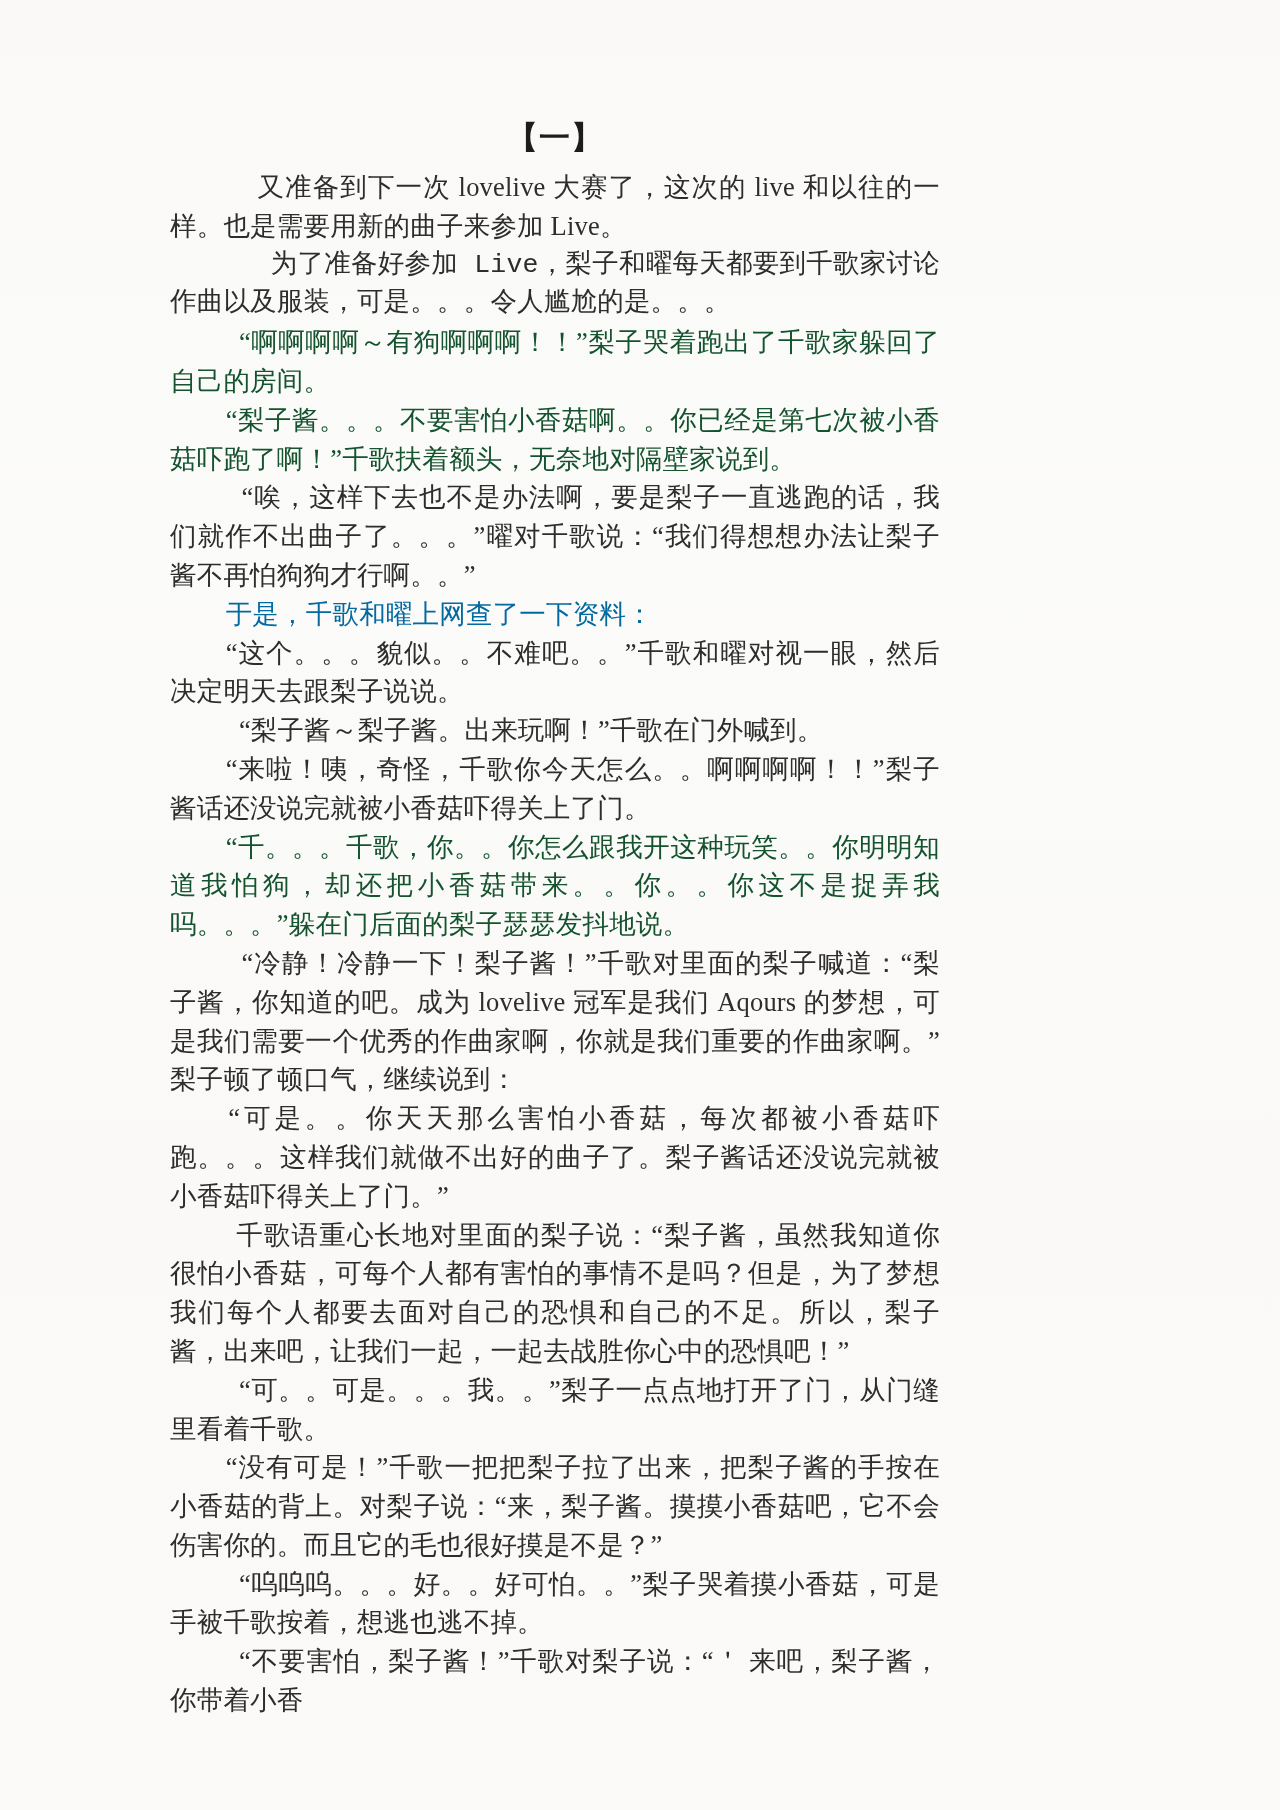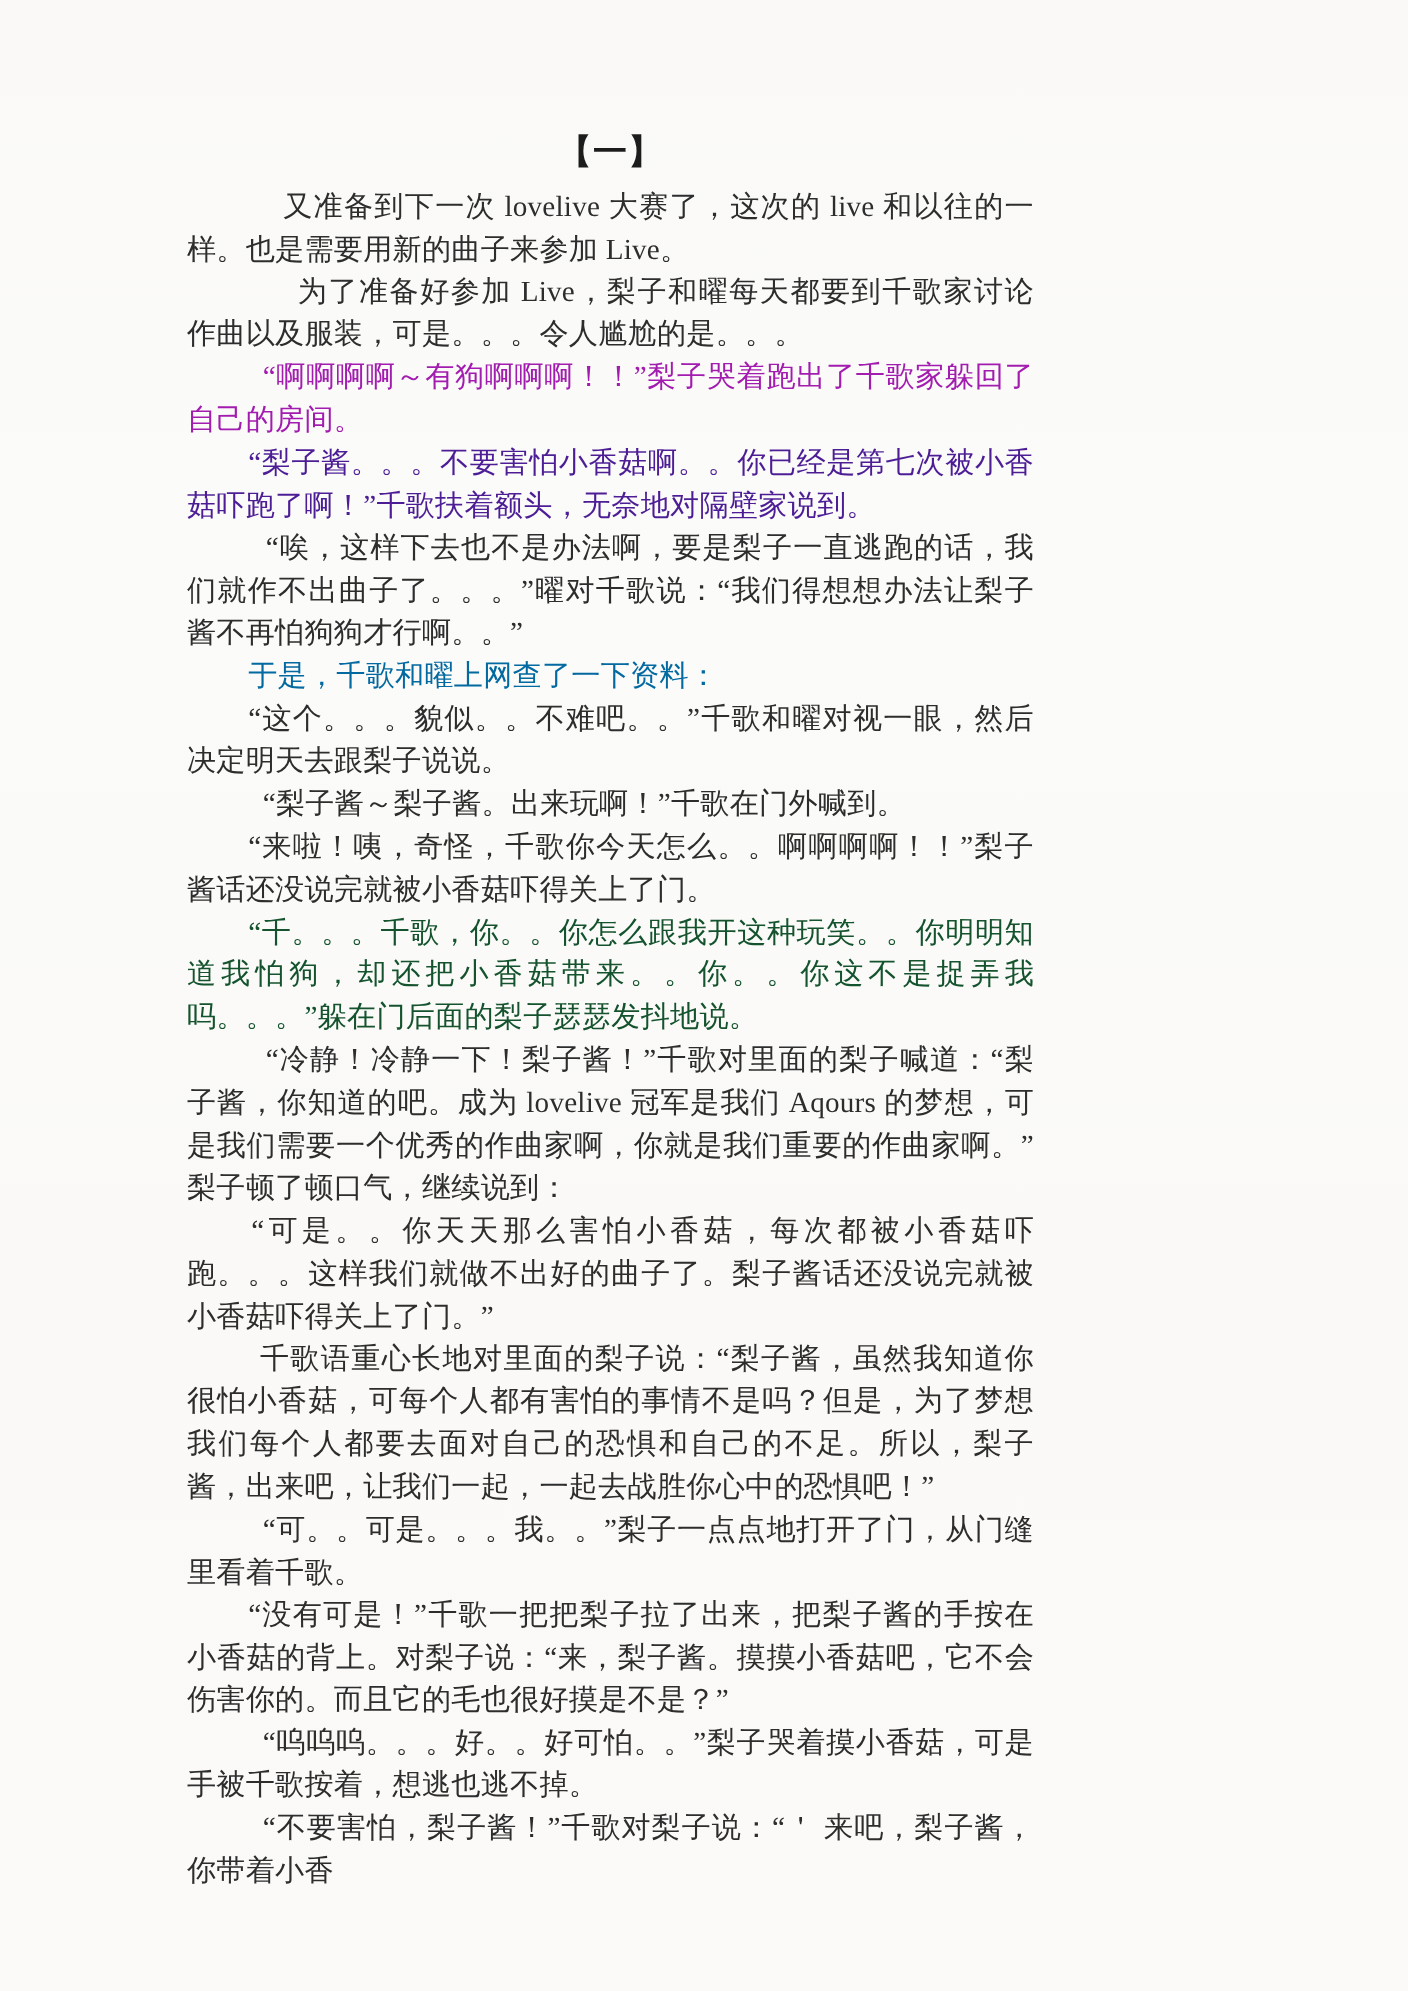--- a/index.html
+++ b/index.html
@@ -44,23 +44,23 @@
     word-break: break-word;
   }
 </style>
 </head>
 <body style="background-color: rgb(251, 250, 248);">
 
 <div class="scan-page">
   <h1 class="title">【一】</h1>
   <div class="doc-body" id="doc-body">
       <p class="para" style="text-indent: 3.3em; color: rgb(45, 45, 45);">又准备到下一次 lovelive 大赛了，这次的 live 和以往的一样。也是需要用新的曲子来参加 Live。</p>
-      <p class="para" style="text-indent: 3.8em; color: rgb(45, 45, 45);">为了准备好参加 Live，梨子和曜每天都要到千歌家讨论作曲以及服装，可是。。。令人尴尬的是。。。</p>
-      <p class="para" style="text-indent: 2.6em; color: #a21caf; font-family: Liberation Serif, serif;">“啊啊啊啊～有狗啊啊啊！！”梨子哭着跑出了千歌家躲回了自己的房间。</p>
-      <p class="para" style="text-indent: 2.1em; color: #4c1d95;">“梨子酱。。。不要害怕小香菇啊。。你已经是第七次被小香菇吓跑了啊！”千歌扶着额头，无奈地对隔壁家说到。</p>
+      <p class="para" style="text-indent: 3.8em; color: rgb(45, 45, 45); font-family: Liberation Mono, monospace;">为了准备好参加 Live，梨子和曜每天都要到千歌家讨论作曲以及服装，可是。。。令人尴尬的是。。。</p>
+      <p class="para" style="text-indent: 2.6em; color: #14532d; font-family: Liberation Serif, serif;">“啊啊啊啊～有狗啊啊啊！！”梨子哭着跑出了千歌家躲回了自己的房间。</p>
+      <p class="para" style="text-indent: 2.1em; color: #14532d;">“梨子酱。。。不要害怕小香菇啊。。你已经是第七次被小香菇吓跑了啊！”千歌扶着额头，无奈地对隔壁家说到。</p>
       <p class="para" style="text-indent: 2.7em; color: rgb(45, 45, 45);">“唉，这样下去也不是办法啊，要是梨子一直逃跑的话，我们就作不出曲子了。。。”曜对千歌说：“我们得想想办法让梨子酱不再怕狗狗才行啊。。”</p>
       <p class="para" style="text-indent: 2.1em; color: #0369a1;">于是，千歌和曜上网查了一下资料：</p>
       <p class="para" style="text-indent: 2.1em; color: rgb(45, 45, 45);">“这个。。。貌似。。不难吧。。”千歌和曜对视一眼，然后决定明天去跟梨子说说。</p>
       <p class="para" style="text-indent: 2.6em; color: rgb(45, 45, 45);">“梨子酱～梨子酱。出来玩啊！”千歌在门外喊到。</p>
       <p class="para" style="text-indent: 2.1em; color: rgb(45, 45, 45);">“来啦！咦，奇怪，千歌你今天怎么。。啊啊啊啊！！”梨子酱话还没说完就被小香菇吓得关上了门。</p>
       <p class="para" style="text-indent: 2.1em; color: #14532d;">“千。。。千歌，你。。你怎么跟我开这种玩笑。。你明明知道我怕狗，却还把小香菇带来。。你。。你这不是捉弄我吗。。。”躲在门后面的梨子瑟瑟发抖地说。</p>
       <p class="para" style="text-indent: 2.7em; color: rgb(45, 45, 45);">“冷静！冷静一下！梨子酱！”千歌对里面的梨子喊道：“梨子酱，你知道的吧。成为 lovelive 冠军是我们 Aqours 的梦想，可是我们需要一个优秀的作曲家啊，你就是我们重要的作曲家啊。”梨子顿了顿口气，继续说到：</p>
       <p class="para" style="text-indent: 2.2em; color: rgb(45, 45, 45);">“可是。。你天天那么害怕小香菇，每次都被小香菇吓跑。。。这样我们就做不出好的曲子了。梨子酱话还没说完就被小香菇吓得关上了门。”</p>
       <p class="para" style="text-indent: 2.5em; color: rgb(45, 45, 45);">千歌语重心长地对里面的梨子说：“梨子酱，虽然我知道你很怕小香菇，可每个人都有害怕的事情不是吗？但是，为了梦想我们每个人都要去面对自己的恐惧和自己的不足。所以，梨子酱，出来吧，让我们一起，一起去战胜你心中的恐惧吧！”</p>
       <p class="para" style="text-indent: 2.6em; color: rgb(45, 45, 45);">“可。。可是。。。我。。”梨子一点点地打开了门，从门缝里看着千歌。</p>

